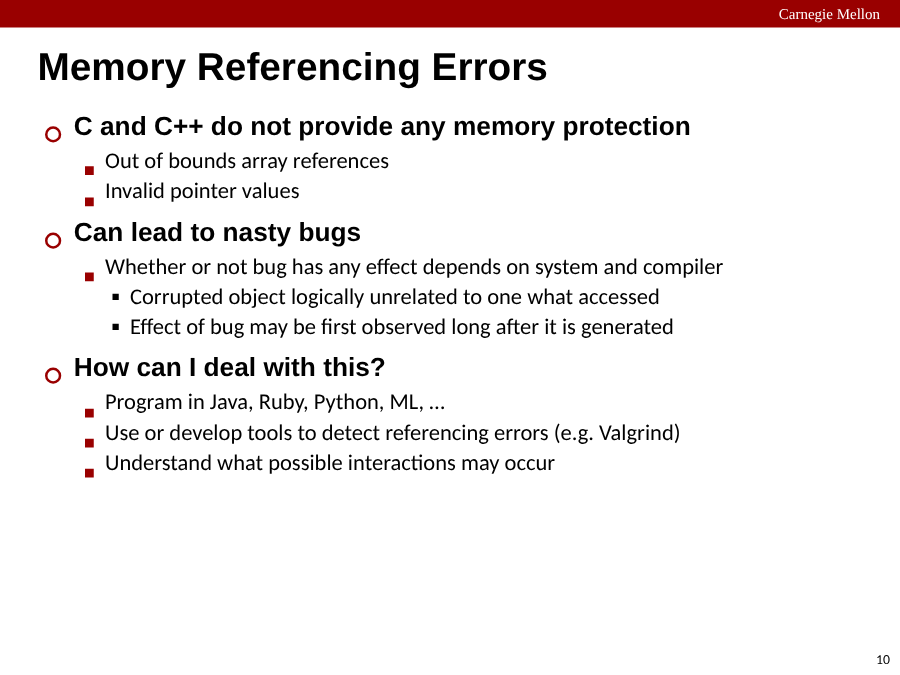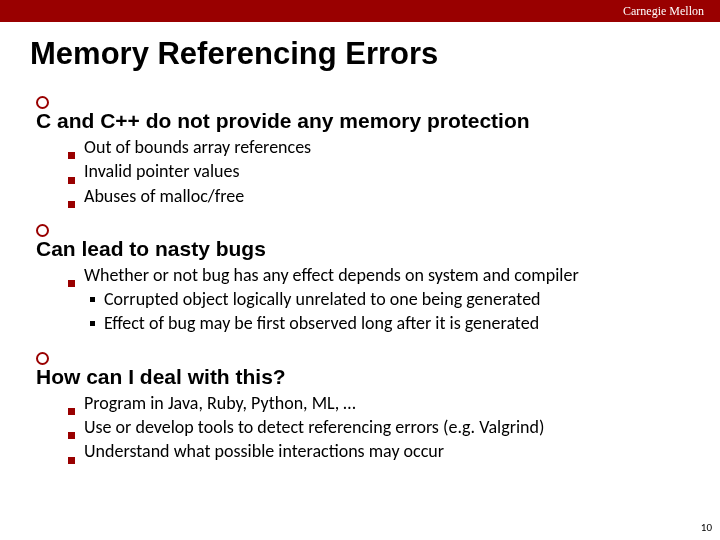--- a/index.html
+++ b/index.html
@@ -34,24 +34,23 @@
     font-size: 31px;
     margin: 14px 0 18px 30px;
   }
   .content {
     margin-left: 44px;
     margin-right: 20px;
     font-size: 18px;
   }
   .h1item {
     display: flex;
-    align-items: flex-start;
+    align-items: flex-end;
     margin-top: 6px;
     margin-left: -8px;
-    flex-direction: column;
   }
   .h1bullet {
     width: 13px;
     height: 13px;
     border: 2.5px solid #990000;
     border-radius: 50%;
     box-sizing: border-box;
     margin-top: 6px;
     margin-right: 10px;
     flex-shrink: 0;
@@ -122,41 +121,37 @@
     </div>
     <div class="sub1">
       <div class="sub1item">
         <span class="sqbul"></span>
         <span>Out of bounds array references</span>
       </div>
       <div class="sub1item">
         <span class="sqbul"></span>
         <span>Invalid pointer values</span>
       </div>
-      <div class="sub1item">
-        <span class="sqbul"></span>
-        <span>Abuses of malloc/free</span>
-      </div>
     </div>
   </div>
 
   <div class="block">
     <div class="h1item">
       <span class="h1bullet"></span>
       <span class="h1text">Can lead to nasty bugs</span>
     </div>
     <div class="sub1">
       <div class="sub1item">
         <span class="sqbul"></span>
         <span>Whether or not bug has any effect depends on system and compiler</span>
       </div>
       <div class="sub2">
         <div class="sub2item">
           <span class="sqbul2"></span>
-          <span>Corrupted object logically unrelated to one being generated</span>
+          <span>Corrupted object logically unrelated to one what accessed</span>
         </div>
         <div class="sub2item">
           <span class="sqbul2"></span>
           <span>Effect of bug may be first observed long after it is generated</span>
         </div>
       </div>
     </div>
   </div>
 
   <div class="block">

